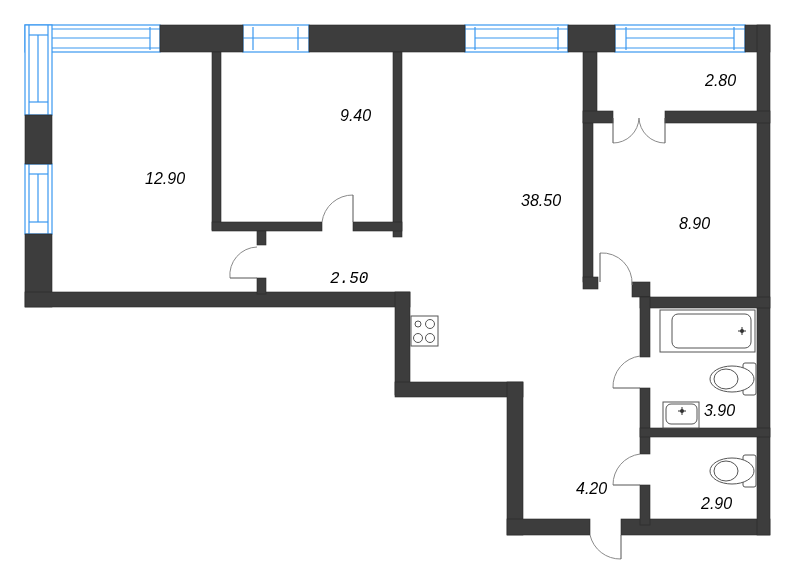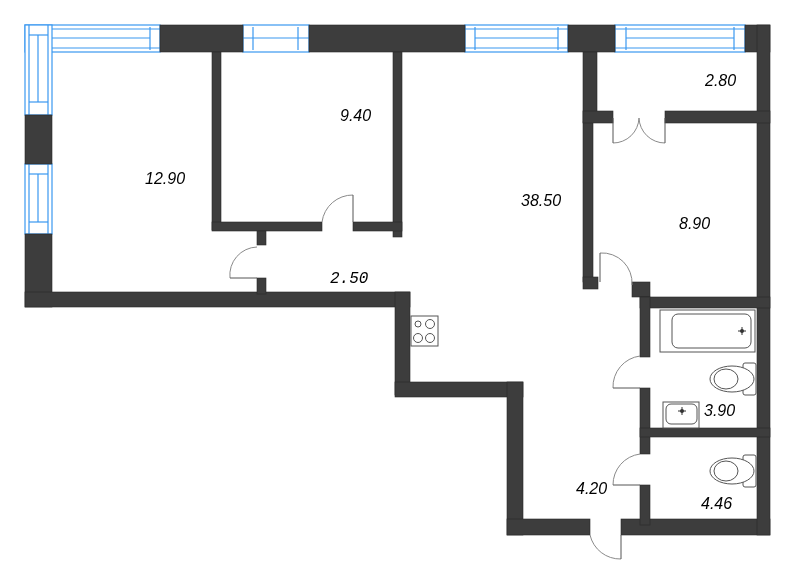--- a/index.html
+++ b/index.html
@@ -176,13 +176,13 @@
 </svg>
 
 <div class="area" style="left:145px;top:170px;">12.90</div>
 <div class="area" style="left:340px;top:107px;">9.40</div>
 <div class="area" style="left:521px;top:192px;">38.50</div>
 <div class="area" style="left:705px;top:72px;">2.80</div>
 <div class="area" style="left:679px;top:215px;">8.90</div>
 <div class="area" style="left:330px;top:270px;font-family:Liberation Mono, monospace;">2.50</div>
 <div class="area" style="left:704px;top:402px;">3.90</div>
 <div class="area" style="left:576px;top:480px;">4.20</div>
-<div class="area" style="left:701px;top:495px;">4.46</div>
+<div class="area" style="left:701px;top:495px;">2.90</div>
 
 </body></html>

